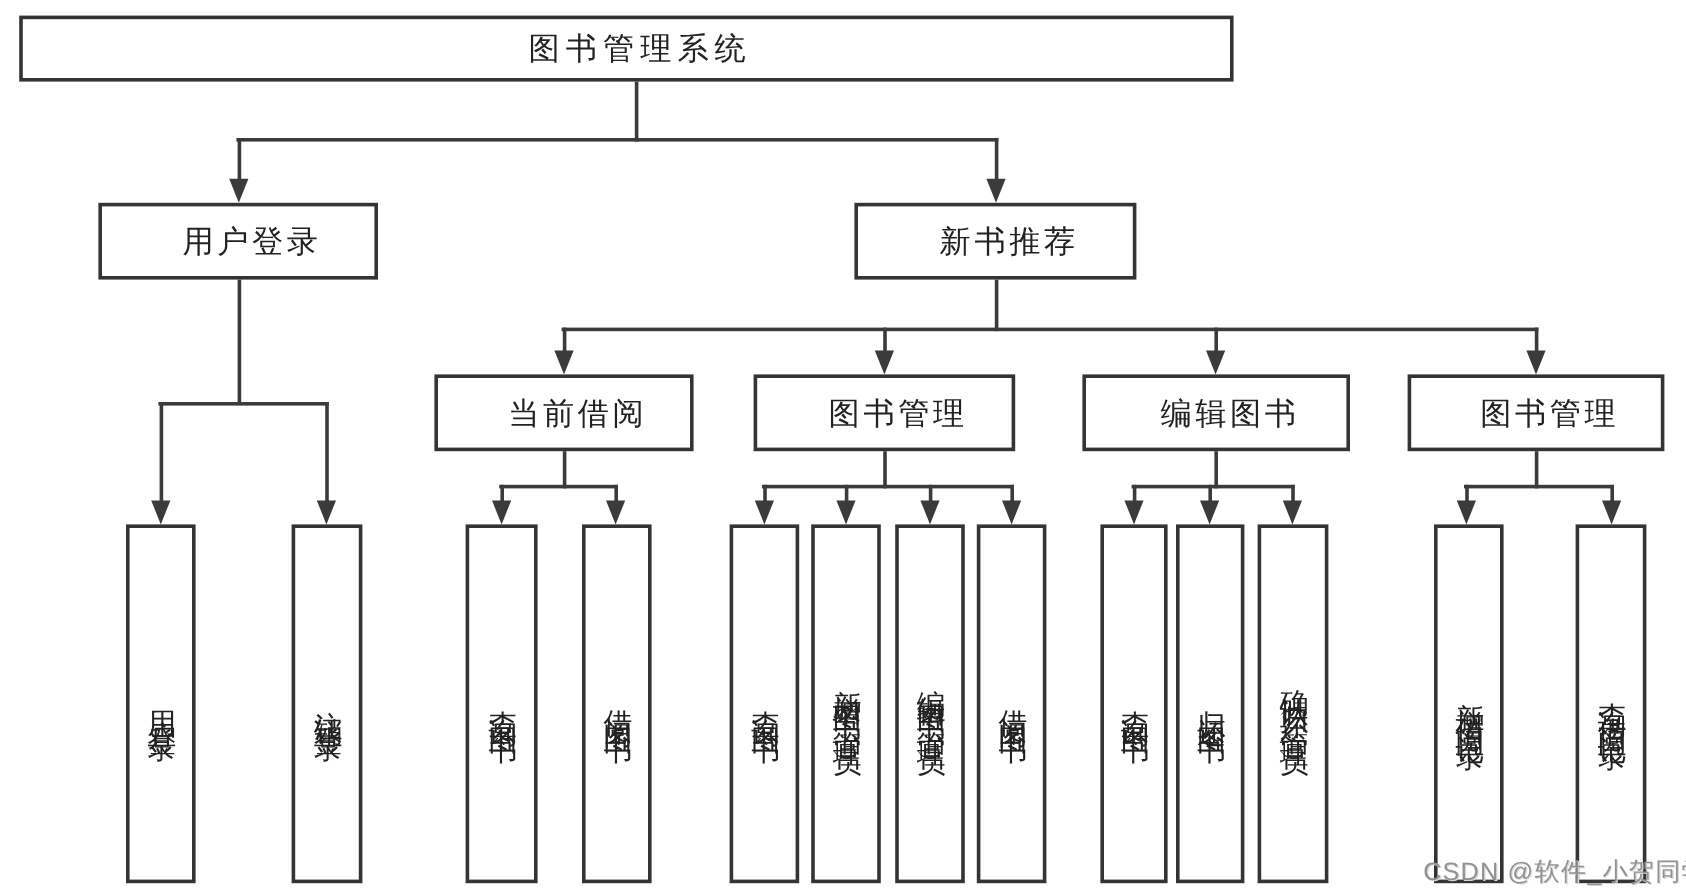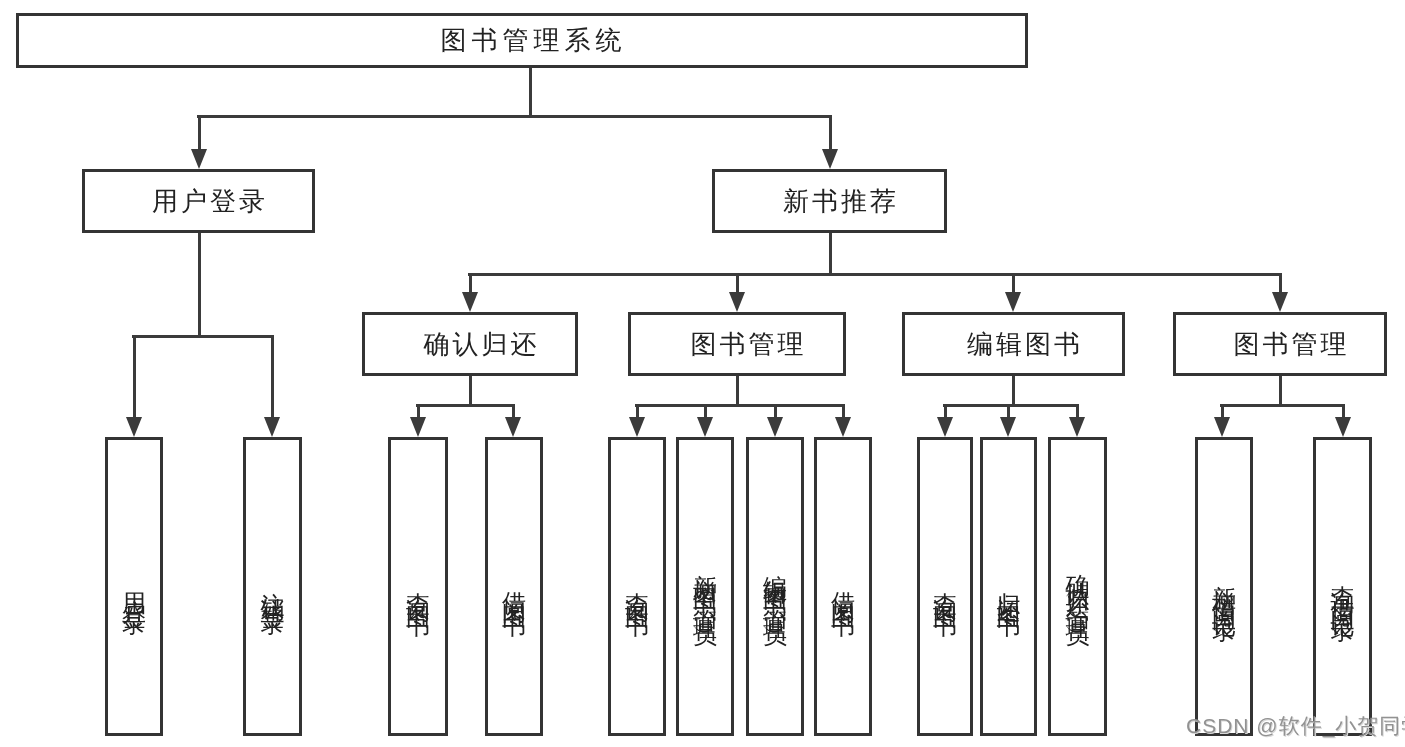--- a/index.html
+++ b/index.html
@@ -61,21 +61,21 @@
   <div class="hl" style="left:468px;top:273px;width:814px;"></div>
   <div class="vl" style="left:469px;top:273px;height:23px;"></div>
   <div class="arrow" style="left:462px;top:292px;"></div>
   <div class="vl" style="left:736px;top:273px;height:23px;"></div>
   <div class="arrow" style="left:729px;top:292px;"></div>
   <div class="vl" style="left:1012px;top:273px;height:23px;"></div>
   <div class="arrow" style="left:1005px;top:292px;"></div>
   <div class="vl" style="left:1279px;top:273px;height:23px;"></div>
   <div class="arrow" style="left:1272px;top:292px;"></div>
 
-  <div class="node" style="left:362px;top:312px;width:216px;height:64px;">确认归还</div>
+  <div class="node" style="left:362px;top:312px;width:216px;height:64px;">当前借阅</div>
   <div class="node" style="left:628px;top:312px;width:218px;height:64px;">图书管理</div>
   <div class="node" style="left:902px;top:312px;width:223px;height:64px;">编辑图书</div>
   <div class="node" style="left:1173px;top:312px;width:214px;height:64px;">图书管理</div>
 
   <div class="vl" style="left:469px;top:376px;height:31px;"></div>
   <div class="vl" style="left:736px;top:376px;height:31px;"></div>
   <div class="vl" style="left:1012px;top:376px;height:31px;"></div>
   <div class="vl" style="left:1279px;top:376px;height:31px;"></div>
 
   <div class="hl" style="left:416px;top:404px;width:99px;"></div>

